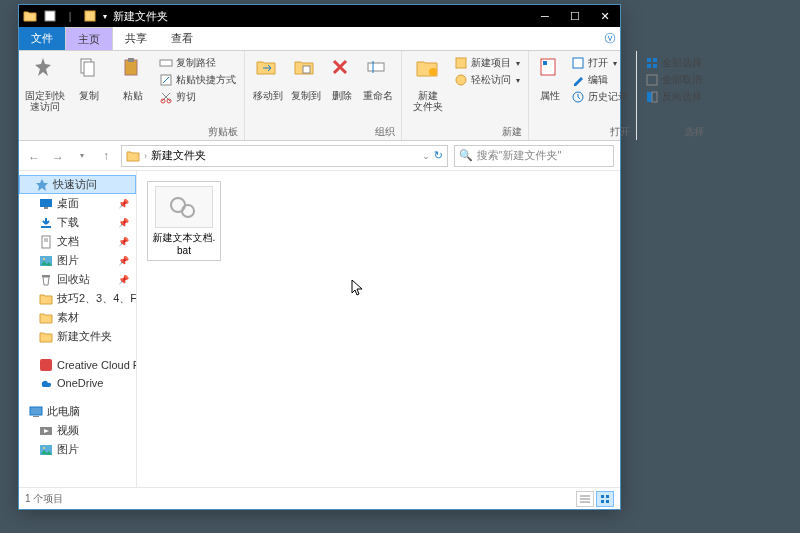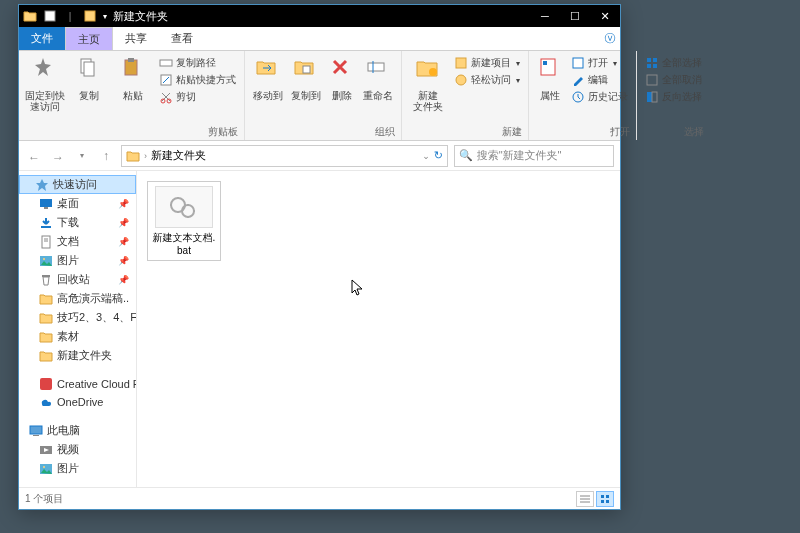--- a/index.html
+++ b/index.html
@@ -397,28 +397,20 @@
           </span>
           <span>回收站</span>
           <span class="pin">📌</span>
         </div>
         <div class="sitem">
           <span class="ic">
             <svg width="14" height="14" viewBox="0 0 14 14">
               <path d="M1 3h4l1 1h7v8H1z" fill="#ffd37a" stroke="#d9a23c"></path>
             </svg>
           </span>
-          <span>高危演示端稿..</span>
-        </div>
-        <div class="sitem">
-          <span class="ic">
-            <svg width="14" height="14" viewBox="0 0 14 14">
-              <path d="M1 3h4l1 1h7v8H1z" fill="#ffd37a" stroke="#d9a23c"></path>
-            </svg>
-          </span>
           <span>技巧2、3、4、F1...</span>
         </div>
         <div class="sitem">
           <span class="ic">
             <svg width="14" height="14" viewBox="0 0 14 14">
               <path d="M1 3h4l1 1h7v8H1z" fill="#ffd37a" stroke="#d9a23c"></path>
             </svg>
           </span>
           <span>素材</span>
         </div>

